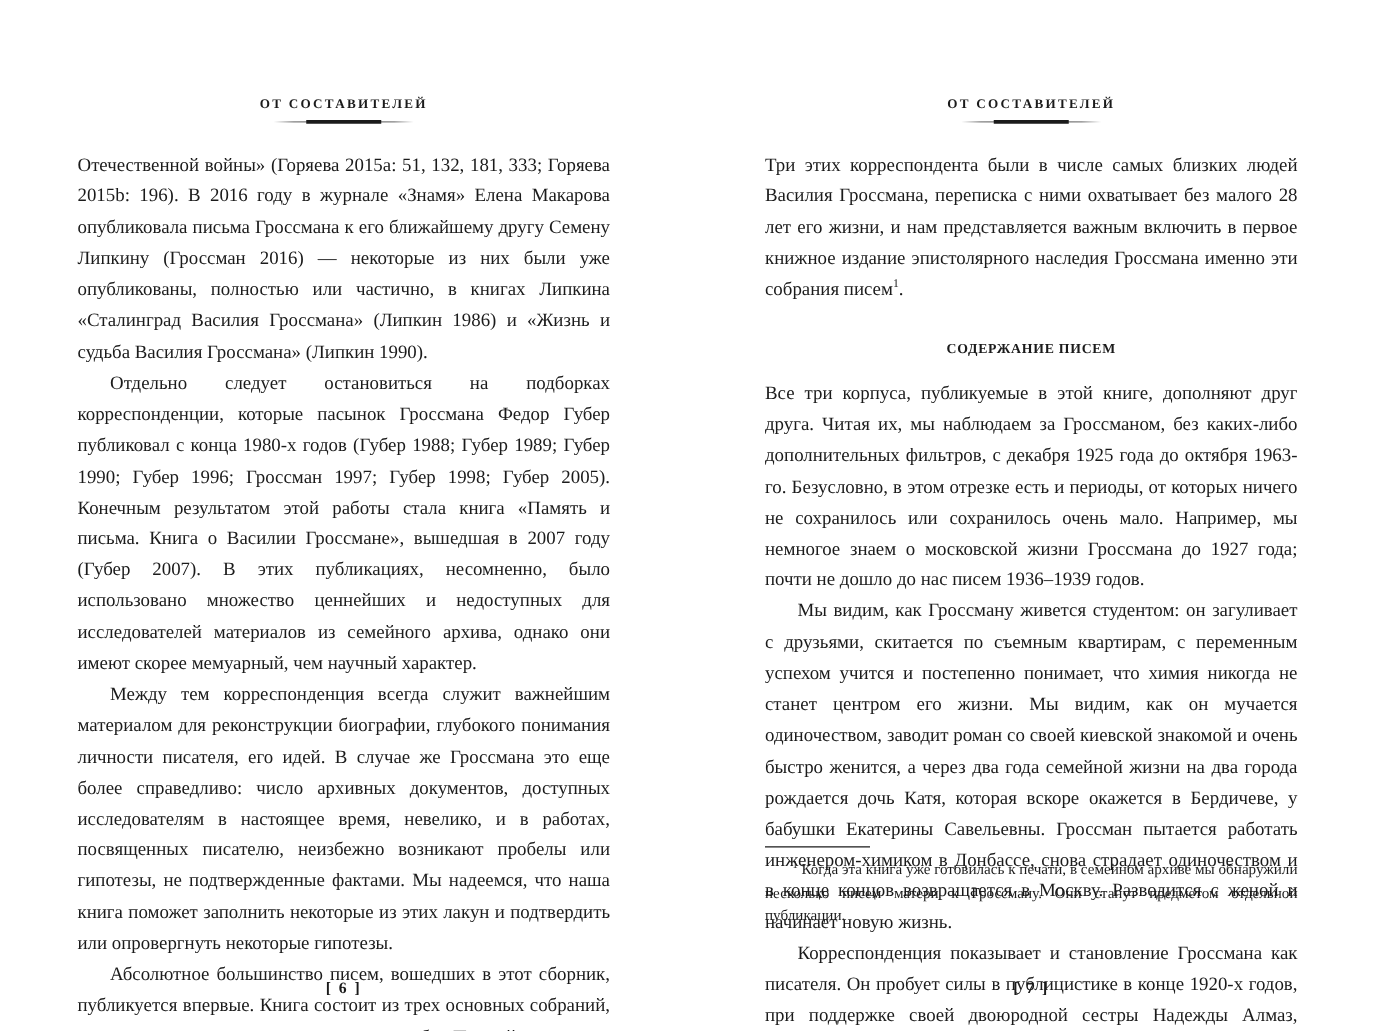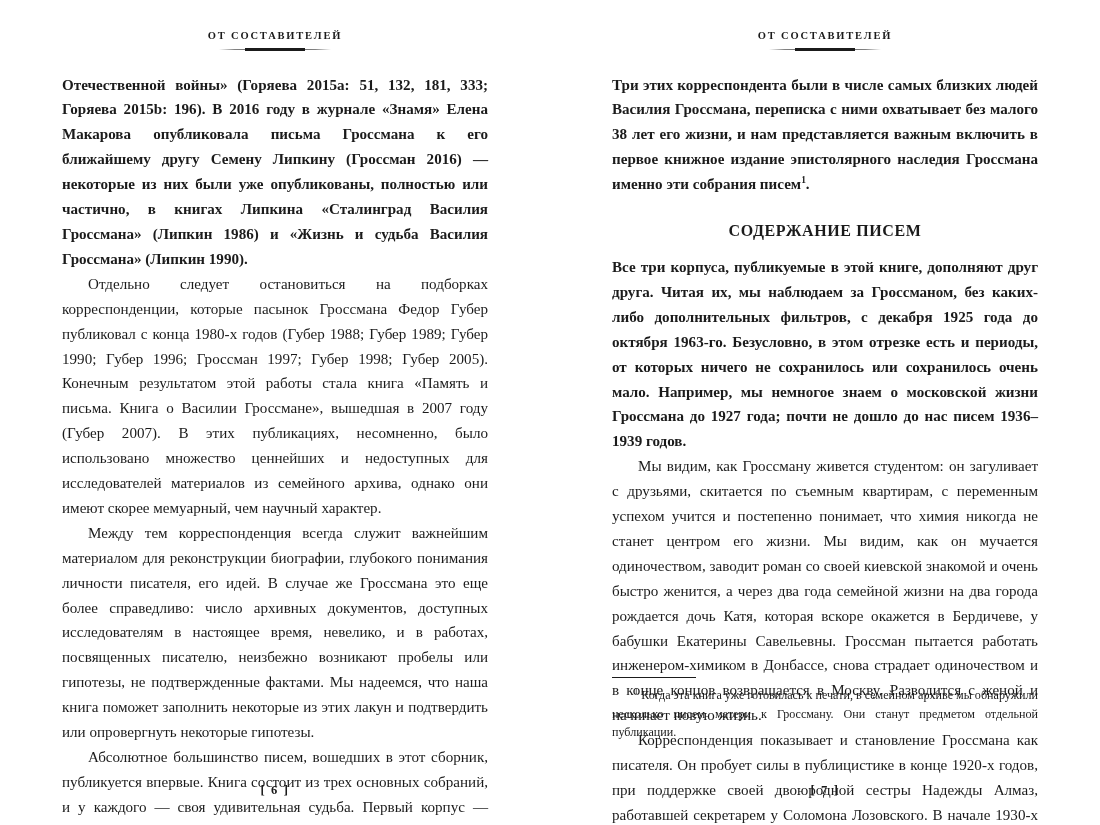--- a/index.html
+++ b/index.html
@@ -32,20 +32,21 @@
     box-sizing: border-box;
   }
 
   .page-left   { padding: 0 62px 0 62px; }
   .page-right  { padding: 0 62px 0 62px; }
 
   
   .header {
     padding-top: 30px;
     text-align: center;
+    margin-top: 48px;
     -webkit-user-select: none;
   }
   .header-title {
     font-size: 10.5px;
     letter-spacing: 1.8px;
     font-weight: bold;
     text-transform: uppercase;
     color: #1b1b1b;
     line-height: 1.1;
     white-space: nowrap;
@@ -87,28 +88,27 @@
     text-justify: inter-word;
     hyphens: manual;
     color: #1b1b1b;
   }
   .body-text p {
     margin: 0;
     text-indent: 26px;
   }
   .body-text p.no-indent {
     text-indent: 0;
-    font-weight: bold;
   }
 
   
   .section-heading {
     margin: 22px 0 11px 0;
     text-align: center;
-    font-size: 16px;
+    font-size: 11px;
     font-weight: bold;
     letter-spacing: 0.6px;
     text-transform: uppercase;
     color: #1b1b1b;
   }
 
   
   .footnote-zone {
     position: absolute;
     left: 62px;
@@ -186,21 +186,21 @@
     <div class="header">
       <div class="header-title">ОТ СОСТАВИТЕЛЕЙ</div>
       <div class="header-rule">
         <div class="bar-thin"></div>
         <div class="bar-thick"></div>
       </div>
     </div>
 
     <div class="body-text">
       <p class="no-indent">
-        <span>Три этих корреспондента были в числе самых близких людей Василия Гроссмана, переписка с ними охватывает без малого 38 лет его жизни, и нам представляется важным включить в первое книжное издание эпистолярного наследия Гроссмана именно эти собрания писем</span><sup class="sup-ref">1</sup><span>.</span>
+        <span>Три этих корреспондента были в числе самых близких людей Василия Гроссмана, переписка с ними охватывает без малого 28 лет его жизни, и нам представляется важным включить в первое книжное издание эпистолярного наследия Гроссмана именно эти собрания писем</span><sup class="sup-ref">1</sup><span>.</span>
       </p>
 
       <div class="section-heading">СОДЕРЖАНИЕ ПИСЕМ</div>
 
       <p class="no-indent">Все три корпуса, публикуемые в этой книге, дополняют друг друга. Читая их, мы наблюдаем за Гроссманом, без каких-либо дополнительных фильтров, с декабря 1925 года до октября 1963-го. Безусловно, в этом отрезке есть и периоды, от которых ничего не сохранилось или сохранилось очень мало. Например, мы немногое знаем о московской жизни Гроссмана до 1927 года; почти не дошло до нас писем 1936–1939 годов.</p>
       <p>Мы видим, как Гроссману живется студентом: он загуливает с друзьями, скитается по съемным квартирам, с переменным успехом учится и постепенно понимает, что химия никогда не станет центром его жизни. Мы видим, как он мучается одиночеством, заводит роман со своей киевской знакомой и очень быстро женится, а через два года семейной жизни на два города рождается дочь Катя, которая вскоре окажется в Бердичеве, у бабушки Екатерины Савельевны. Гроссман пытается работать инженером-химиком в Донбассе, снова страдает одиночеством и в конце концов возвращается в Москву. Разводится с женой и начинает новую жизнь.</p>
       <p>Корреспонденция показывает и становление Гроссмана как писателя. Он пробует силы в публицистике в конце 1920-х годов, при поддержке своей двоюродной сестры Надежды Алмаз, работавшей секретарем у Соломона Лозовского. В начале 1930-х пишет повесть «Глюкауф» и рассказы, в конце 1933-го — начале 1934 года сближается с перевальцами, и первое время его писательская карьера идет неизменно в гору: печатаются рассказы, он пишет и публикует роман «Степан Кольчугин» в нескольких книгах. Однако 1930-е приносят Гроссману не только</p>
     </div>
 
     <div class="footnote-zone">

